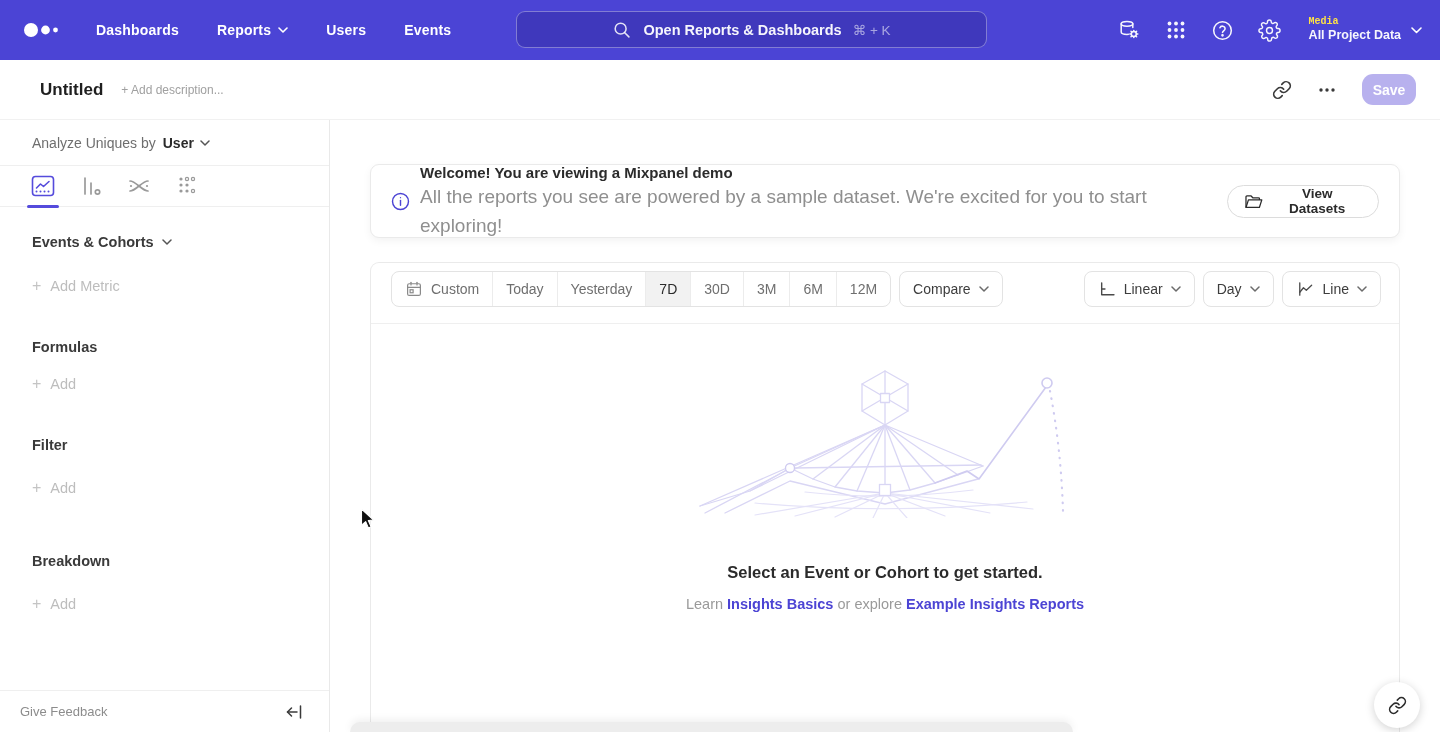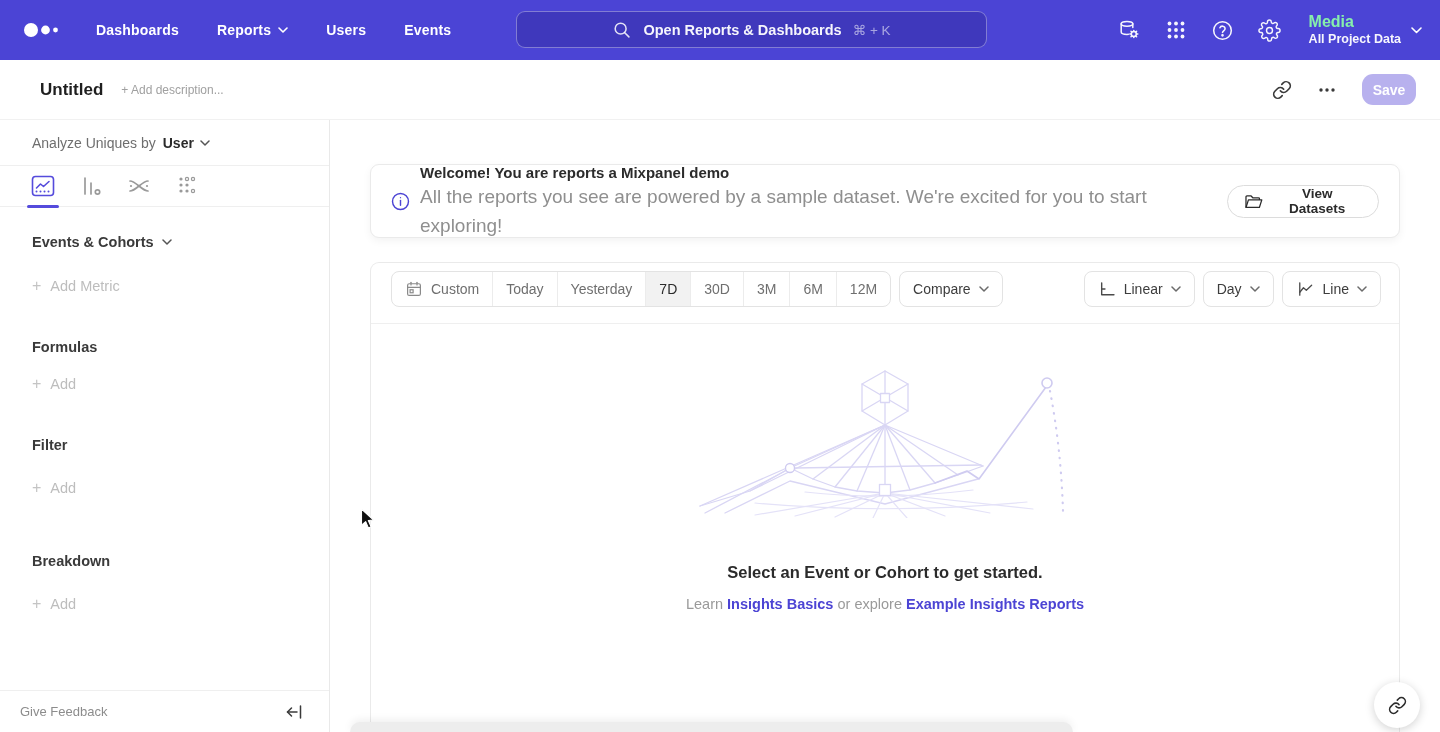--- a/index.html
+++ b/index.html
@@ -25,21 +25,21 @@
     background:rgba(10,5,80,0.18); border:1px solid rgba(255,255,255,0.35);
     border-radius:9px; display:flex; align-items:center; justify-content:center;
     gap:11px; cursor:text;
   }
   .search-label { color:rgba(255,255,255,0.95); font-size:14.5px; font-weight:600; }
   .search-shortcut { color:rgba(255,255,255,0.55); font-size:13.5px; font-weight:500; }
   .nav-right { position:absolute; right:18px; top:0; height:60px; display:flex; align-items:center; gap:24px; }
   .nav-icon { cursor:pointer; opacity:.95; }
   .project-selector { display:flex; align-items:center; gap:10px; cursor:pointer; margin-left:4px; }
   .project-text { display:flex; flex-direction:column; line-height:1.25; }
-  .project-name { color:#86efac; font-size:16px; font-weight:700; }
+  .project-name { color:#fde047; font-size:10px; font-weight:700;font-family:Liberation Mono, monospace; }
   .project-scope { color:rgba(255,255,255,0.95); font-size:12.5px; font-weight:700; }
 
   
   .titlebar {
     position:absolute; top:60px; left:0; width:1440px; height:60px;
     background:#fff; display:flex; align-items:center; border-bottom:1px solid #f1f1f1;
   }
   .report-title { margin-left:40px; font-size:17px; font-weight:700; color:#1f1f1f; cursor:text; }
   .report-desc { margin-left:18px; font-size:12px; color:#a0a0a0; cursor:text; }
   .titlebar-right { position:absolute; right:24px; display:flex; align-items:center; gap:26px; }
@@ -350,21 +350,21 @@
 
   <section class="banner">
     <span>
       <svg width="19" height="19" viewBox="0 0 20 20" fill="none" stroke="#4c44d4" stroke-width="1.5">
         <circle cx="10" cy="10" r="8.4"></circle>
         <line x1="10" y1="9" x2="10" y2="14" stroke-linecap="round"></line>
         <circle cx="10" cy="6" r="0.7" fill="#4c44d4" stroke="none"></circle>
       </svg>
     </span>
     <div class="banner-texts">
-      <div class="banner-title">Welcome! You are reports a Mixpanel demo</div>
+      <div class="banner-title">Welcome! You are viewing a Mixpanel demo</div>
       <div class="banner-subtitle">All the reports you see are powered by a sample dataset. We're excited for you to start exploring!</div>
     </div>
     <div class="banner-spacer"></div>
     <button class="view-datasets-btn">
       <span>
         <svg width="19" height="17" viewBox="0 0 24 20" fill="none" stroke="#2b2b2b" stroke-width="1.6" stroke-linejoin="round">
           <path d="M2.5 17.5 V4.2 a1.2 1.2 0 0 1 1.2-1.2 h5.3 l2.1 2.3 h7.2 a1.2 1.2 0 0 1 1.2 1.2 V8"></path>
           <path d="M2.5 17.5 L5.6 8 H22.5 L19.4 17.5 Z"></path>
         </svg>
       </span>

